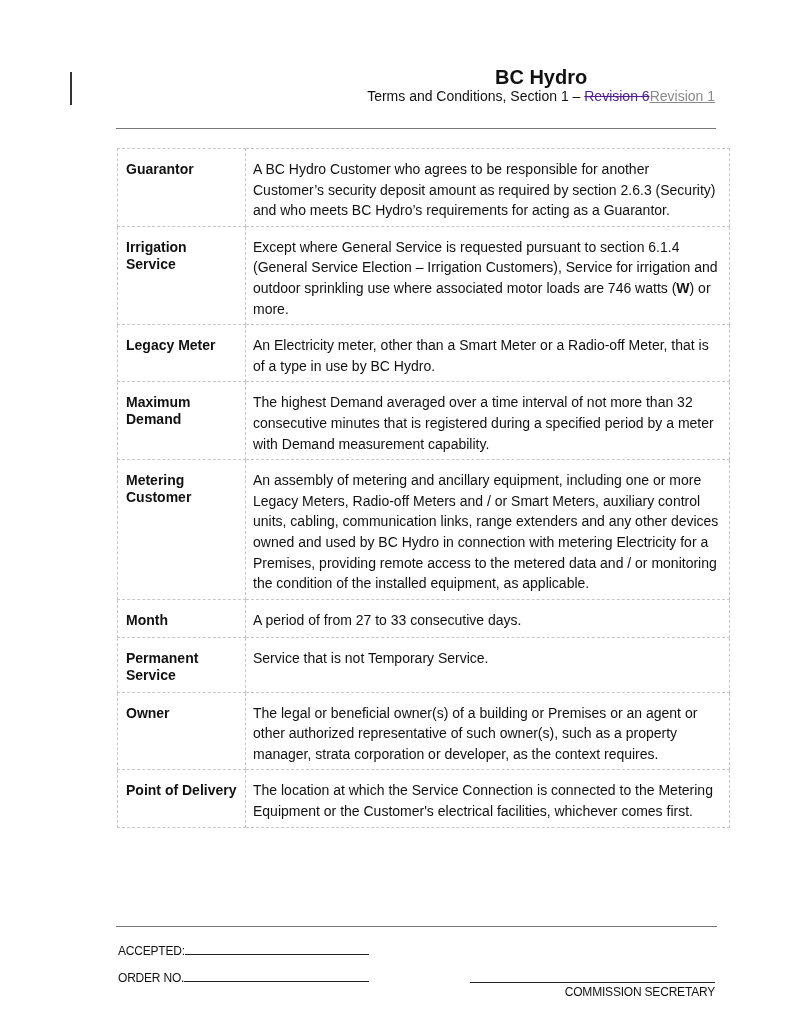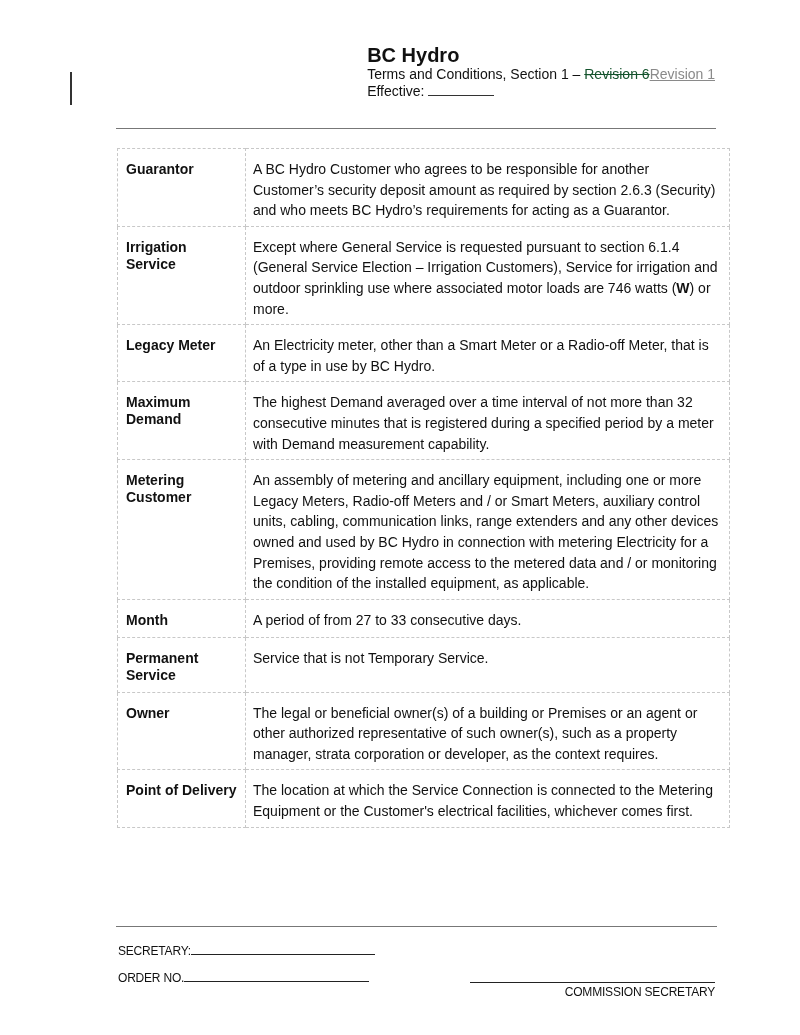--- a/index.html
+++ b/index.html
@@ -18,36 +18,36 @@
       position: absolute;
       left: 70px;
       top: 72px;
       width: 2px;
       height: 33px;
       background: #333333;
     }
     .header {
       position: absolute;
       right: 85px;
-      top: 44px;
-      text-align: left;
+      top: 66px;
+      text-align: center;
     }
     .header .brand {
       font-size: 20px;
       font-weight: bold;
       line-height: 22px;
       color: #111;
     }
     .header .line {
       font-size: 14px;
       line-height: 17px;
       color: #111;
     }
     .header .rev-old {
-      color: #14532d;
+      color: #4c1d95;
       text-decoration: line-through;
     }
     .header .rev-new {
       color: #8a8a8a;
       text-decoration: underline;
     }
     .header .blank {
       display: inline-block;
       width: 66px;
       border-bottom: 1px solid #333;
@@ -127,23 +127,20 @@
 </head>
 <body>
 
 <div class="change-bar"></div>
 
 <div class="header">
   <div class="brand">BC Hydro</div>
   <div class="line">
     <span>Terms and Conditions, Section 1 – </span><span class="rev-old">Revision 6</span><span class="rev-new">Revision 1</span>
   </div>
-  <div class="line">
-    <span>Effective: </span><span class="blank"></span>
-  </div>
 </div>
 
 <div class="header-rule"></div>
 
 <table class="defs">
   <tbody>
     <tr>
       <td class="term">Guarantor</td>
       <td class="def">A BC Hydro Customer who agrees to be responsible for another Customer’s security deposit amount as required by section 2.6.3 (Security) and who meets BC Hydro’s requirements for acting as a Guarantor.</td>
     </tr>
@@ -178,21 +175,21 @@
     <tr>
       <td class="term">Point of Delivery</td>
       <td class="def">The location at which the Service Connection is connected to the Metering Equipment or the Customer's electrical facilities, whichever comes first.</td>
     </tr>
   </tbody>
 </table>
 
 <div class="footer-rule"></div>
 
 <div class="footer-field" style="top: 944px;">
-  <span>SECRETARY:</span><span class="fill" style="width: 184px;"></span>
+  <span>ACCEPTED:</span><span class="fill" style="width: 184px;"></span>
 </div>
 
 <div class="footer-field" style="top: 971px;">
   <span>ORDER NO.</span><span class="fill" style="width: 185px;"></span>
 </div>
 
 <div class="sig-line"></div>
 <div class="sig-label">COMMISSION SECRETARY</div>
 
 </body></html>

